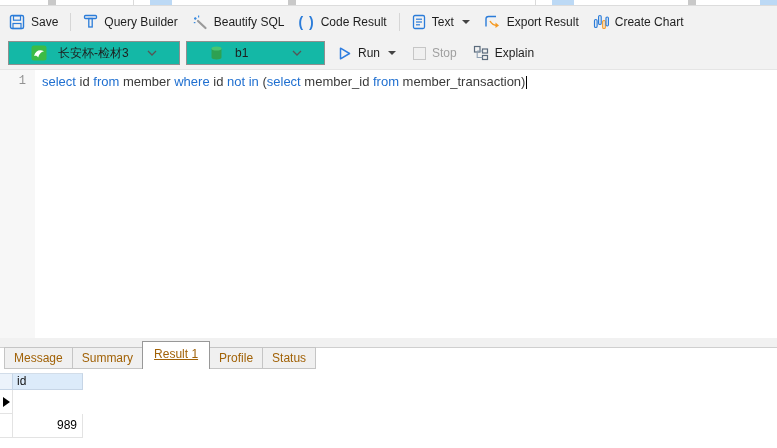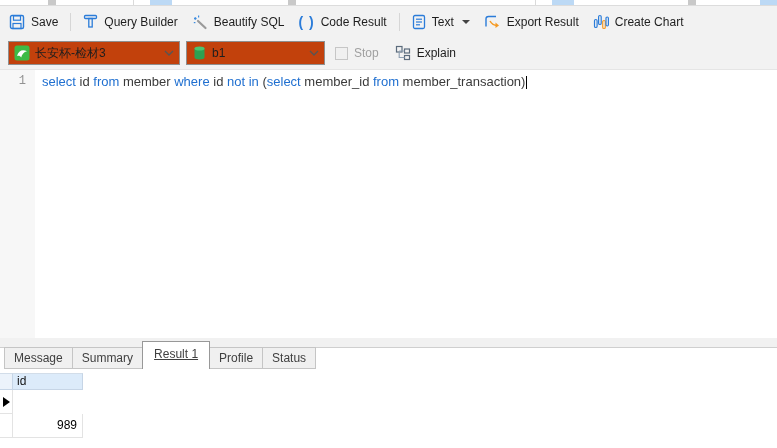--- a/index.html
+++ b/index.html
@@ -20,41 +20,41 @@
             display:flex;align-items:center;border-bottom:1px solid #e5e5e5;box-sizing:border-box;}
   .tb-btn{display:flex;align-items:center;gap:6px;padding:0 7px;height:24px;white-space:nowrap;justify-content:space-between;}
   .tb-btn.disabled{color:#a0a0a0;}
   .sep{width:1px;height:18px;background:#d6d6d6;margin:0 5px;}
   .paren-icon{color:#2b7cd9;font-weight:bold;font-size:14px;letter-spacing:1px;line-height:14px;}
   .dd-caret{width:0;height:0;border-left:4px solid transparent;border-right:4px solid transparent;
             border-top:4px solid #444;margin-left:2px;}
   .stop-box{width:11px;height:11px;border:1px solid #c6c6c6;background:#f0f0f0;}
 
   
-  .combo{height:24px;background:#c2410c;border:1px solid #8f8f8f;box-sizing:border-box;
-         display:flex;align-items:center;padding:0 5px;gap:5px;}
+  .combo{height:24px;background:#14b8a6;border:1px solid #8f8f8f;box-sizing:border-box;
+         display:flex;align-items:center;padding:0 22px;gap:11px;}
   .combo-conn{width:172px;margin-left:8px;}
   .combo-db{width:139px;margin-left:6px;}
   .combo .chev{margin-left:auto;}
 
   
   .editor{position:absolute;top:70px;left:0;width:777px;height:268px;background:#fff;}
   .gutter{position:absolute;left:0;top:0;bottom:0;width:35px;background:#f7f7f7;}
   .lnum{position:absolute;top:4px;right:9px;font-family:"Liberation Mono","DejaVu Sans Mono",monospace;
         font-size:12px;color:#929292;}
   .code{position:absolute;left:42px;top:4px;font-family:Liberation Sans, sans-serif;
         font-size:13px;line-height:15px;white-space:pre;color:#3a3a3a;}
   .kw{color:#1f6fd0;}
   .caret{display:inline-block;width:1px;height:13px;background:#000;vertical-align:text-bottom;margin-left:1px;}
 
   
   .band{position:absolute;top:338px;left:0;right:0;height:9px;background:#f1f1f1;border-bottom:1px solid #cfcfcf;}
   .tabs{position:absolute;top:341px;left:4px;height:28px;display:flex;align-items:flex-end;z-index:2;}
   .tab{height:22px;line-height:20px;box-sizing:border-box;padding:0 9px;background:#f0f0f0;
-       border:1px solid #c5c5c5;margin-right:-1px;color:#404040;}
+       border:1px solid #c5c5c5;margin-right:-1px;color:#a16207;}
   .tab.active{height:28px;line-height:24px;background:#fff;border:1px solid #989898;border-bottom:none;
               padding:0 11px;position:relative;z-index:3;text-decoration:underline;}
 
   
   .grid{position:absolute;top:373px;left:0;}
   .grow{display:flex;}
   .gcell{box-sizing:border-box;background:#fff;border-right:1px solid #e3e3e3;border-bottom:1px solid #e3e3e3;}
   .ggut{width:13px;}
   .ghead .gcell{background:#dcebfa;border-top:1px solid #d2dde9;border-right:1px solid #c6d5e6;border-bottom:1px solid #c6d5e6;}
   .ghead .ggut{background:#ecf3fb;}
@@ -176,20 +176,29 @@
           <path d="M2.5,3.5 V12.5 C2.5,13.6 4.7,14.5 7.5,14.5 C10.3,14.5 12.5,13.6 12.5,12.5 V3.5 Z" fill="#2ea152"></path>
           <ellipse cx="7.5" cy="3.5" rx="5" ry="2" fill="#49c571"></ellipse>
         </svg>
       </span>
       <span>b1</span>
       <span class="chev">
         <svg width="10" height="6" viewBox="0 0 10 6">
             <polyline points="1,1 5,5 9,1" fill="none" stroke="#555" stroke-width="1.3"></polyline>
           </svg>
       </span>
+    </div>
+    <div class="tb-btn" style="margin-left:5px;">
+      <span>
+        <svg width="15" height="15" viewBox="0 0 15 15">
+          <path d="M3.5,2.2 L12.5,7.5 L3.5,12.8 Z" fill="none" stroke="#2e7de0" stroke-width="1.5" stroke-linejoin="round"></path>
+        </svg>
+      </span>
+      <span>Run</span>
+      <span class="dd-caret"></span>
     </div>
     <div class="tb-btn disabled" style="margin-left:3px;">
       <span class="stop-box"></span>
       <span>Stop</span>
     </div>
     <div class="tb-btn" style="margin-left:2px;">
       <span>
         <svg width="16" height="16" viewBox="0 0 16 16">
           <rect x="1.5" y="1.5" width="5.5" height="5.5" fill="none" stroke="#5b6b7c" stroke-width="1.2"></rect>
           <rect x="9.5" y="4" width="5" height="4" fill="none" stroke="#5b6b7c" stroke-width="1.2"></rect>

